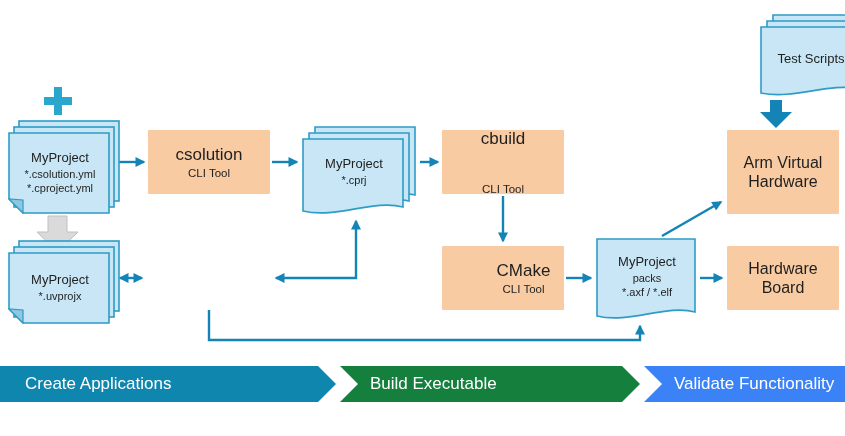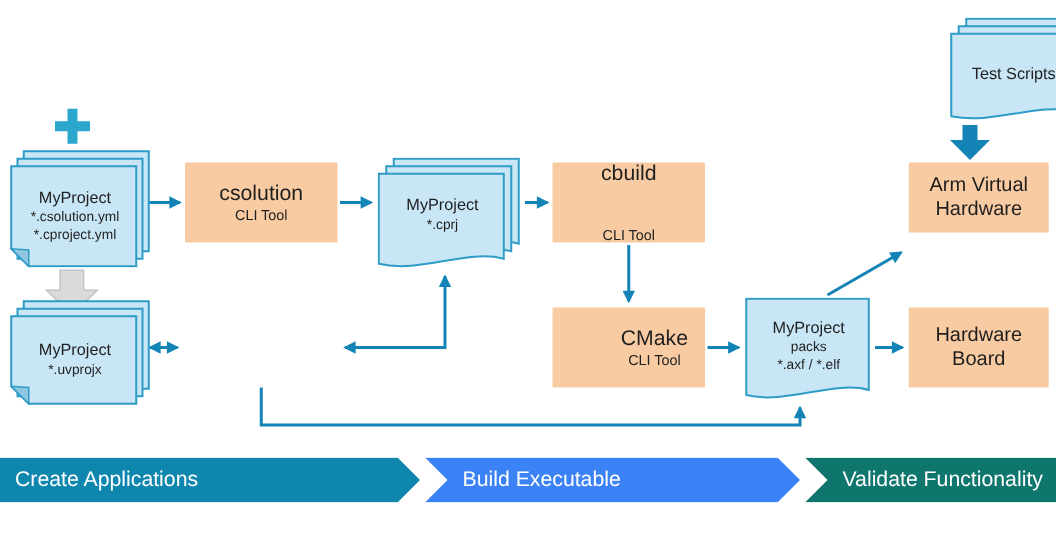--- a/index.html
+++ b/index.html
@@ -26,21 +26,21 @@
   .connector-fill{fill:var(--connector);stroke:none;}
   .gray-arrow{fill:var(--gray-arrow);stroke:#C0C0C0;stroke-width:1;}
   .node-text{position:absolute;display:flex;flex-direction:column;align-items:center;justify-content:center;text-align:center;}
   .doc-title{font-size:13px;line-height:1.3;}
   .doc-sub{font-size:11px;line-height:1.35;}
   .box{position:absolute;background:var(--box-fill);display:flex;flex-direction:column;align-items:center;justify-content:center;text-align:center;border-radius:1px;}
   .box-title{font-weight:400;font-size:17px;line-height:1.15;}
   .box-title.two-line{font-size:16px;line-height:1.2;}
   .box-sub{font-size:11.5px;margin-top:3px;}
   .band-seg{position:absolute;top:366px;height:36px;display:flex;align-items:center;color:#fff;font-size:17px;}
-  .band-first{clip-path:polygon(0 0, calc(100% - 18px) 0, 100% 50%, calc(100% - 18px) 100%, 0 100%);padding-left:12px;}
+  .band-first{clip-path:polygon(0 0, calc(100% - 18px) 0, 100% 50%, calc(100% - 18px) 100%, 0 100%);padding-left:25px;}
   .band-mid{clip-path:polygon(0 0, calc(100% - 18px) 0, 100% 50%, calc(100% - 18px) 100%, 0 100%, 18px 50%);padding-left:30px;}
   .band-last{clip-path:polygon(0 0, 100% 0, 100% 100%, 0 100%, 18px 50%);padding-left:30px;}
 </style>
 </head>
 <body>
 
 <div class="canvas">
 
   <svg class="layer" width="845" height="436">
     <defs>
@@ -139,33 +139,33 @@
     <svg width="114" height="92">
       <path class="doc-page" transform="translate(13,1)" d="M0,0 H98 V62 C69,55 33,73 0,66 Z"></path>
       <path class="doc-page" transform="translate(7,7)" d="M0,0 H98 V62 C69,55 33,73 0,66 Z"></path>
       <path class="doc-page" transform="translate(1,13)" d="M0,0 H98 V62 C69,55 33,73 0,66 Z"></path>
     </svg>
     <div class="node-text" style="left:2px;top:16px;width:98px;height:58px;">
       <div class="doc-title">Test Scripts</div>
     </div>
   </div>
 
-  <div class="box" style="left:727px;top:130px;width:112px;height:56px;">
+  <div class="box" style="left:727px;top:130px;width:112px;height:84px;">
     <div class="box-title two-line">Arm Virtual</div>
     <div class="box-title two-line">Hardware</div>
   </div>
 
   <div class="box" style="left:727px;top:246px;width:112px;height:64px;">
     <div class="box-title two-line">Hardware</div>
     <div class="box-title two-line">Board</div>
   </div>
 
   <div class="band-seg band-first" style="left: 0px; width: 336px; background: rgb(14, 134, 174);">
     <span>Create Applications</span>
   </div>
-  <div class="band-seg band-mid" style="left: 340px; width: 300px; background: #3b82f6;">
+  <div class="band-seg band-mid" style="left: 340px; width: 300px; background: #15803d;">
     <span>Build Executable</span>
   </div>
-  <div class="band-seg band-last" style="left: 644px; width: 201px; background: #0f766e;">
+  <div class="band-seg band-last" style="left: 644px; width: 201px; background: #3b82f6;">
     <span>Validate Functionality</span>
   </div>
 
 </div>
 
 </body></html>

